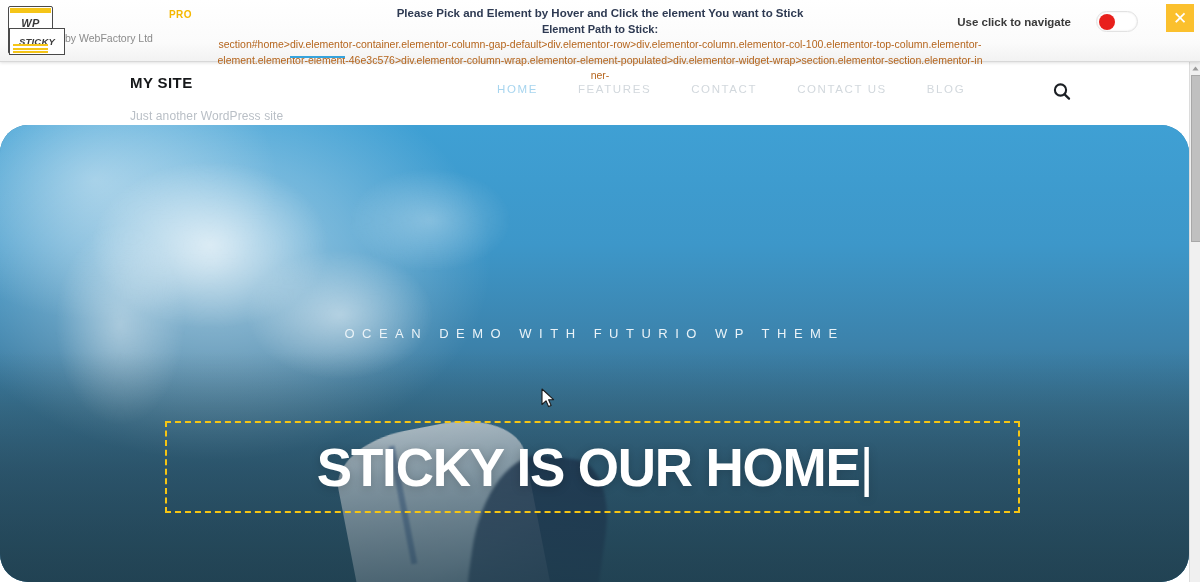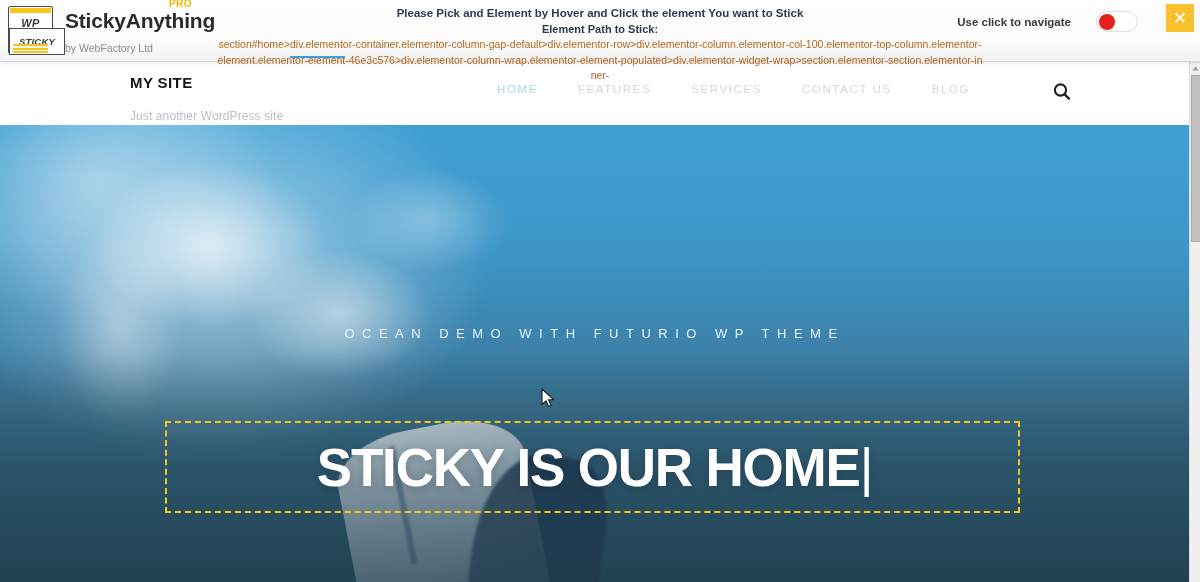--- a/index.html
+++ b/index.html
@@ -101,20 +101,21 @@
 
   .search-btn{
     position:absolute; left:1050px; top:18px; width:24px; height:24px;
     background:none; border:none; cursor:pointer; padding:0;
   }
 
   
   .hero{
     position:relative; width:1189px; height:457px; overflow:hidden;
     background:#2f81b4;
+    border-radius:28px;
   }
   .hero-photo{ position:absolute; inset:0; }
   .sky{
     position:absolute; inset:0;
     background:
       radial-gradient(ellipse 420px 300px at 18% 30%, rgba(255,255,255,.50) 0%, rgba(255,255,255,.26) 35%, rgba(255,255,255,0) 66%),
       radial-gradient(ellipse 260px 200px at 8% 12%, rgba(255,255,255,.42) 0%, rgba(255,255,255,0) 70%),
       linear-gradient(180deg,#3fa0d4 0%, #3d97c9 26%, #3c82ab 48%, #39718f 62%, #34637d 76%, #2e5668 100%);
   }
   .spray{
@@ -194,21 +195,20 @@
       <div class="wp-sticky-logo">
         <div class="pad"></div>
         <div class="topbar"></div>
         <div class="wp">WP</div>
         <div class="sticky">STICKY</div>
         <div class="line l1"></div>
           <div class="line l2"></div>
           <div class="line l3"></div>
       </div>
       <div class="sa-names">
-        <div class="sa-title">StickyAnything</div>
         <div class="sa-pro">PRO</div>
         <div class="sa-sub">by WebFactory Ltd</div>
       </div>
     </div>
 
     <div class="sa-center">
       <div class="sa-instruction">Please Pick and Element by Hover and Click the element You want to Stick</div>
       <div class="sa-pathlabel">Element Path to Stick:</div>
       <div class="sa-path">section#home&gt;div.elementor-container.elementor-column-gap-default&gt;div.elementor-row&gt;div.elementor-column.elementor-col-100.elementor-top-column.elementor-element.elementor-element-46e3c576&gt;div.elementor-column-wrap.elementor-element-populated&gt;div.elementor-widget-wrap&gt;section.elementor-section.elementor-inner-</div>
     </div>
@@ -230,21 +230,21 @@
 
     <div class="site-header">
       <div class="brand-block">
         <div class="brand-title">MY SITE</div>
         <div class="brand-tag">Just another WordPress site</div>
       </div>
 
       <nav class="main-nav">
         <a class="nav-link active" href="#">HOME</a>
         <a class="nav-link" href="#">FEATURES</a>
-        <a class="nav-link" href="#">SERVICES</a>
+        <a class="nav-link" href="#">CONTACT</a>
         <a class="nav-link" href="#">CONTACT US</a>
         <a class="nav-link" href="#">BLOG</a>
       </nav>
 
       <button class="search-btn">
         <svg width="24" height="24" viewBox="0 0 24 24">
           <circle cx="10.5" cy="10" r="5.6" fill="none" stroke="#1b1f24" stroke-width="2.1"></circle>
           <line x1="14.6" y1="14.4" x2="19" y2="18.6" stroke="#1b1f24" stroke-width="2.3" stroke-linecap="round"></line>
         </svg>
       </button>

